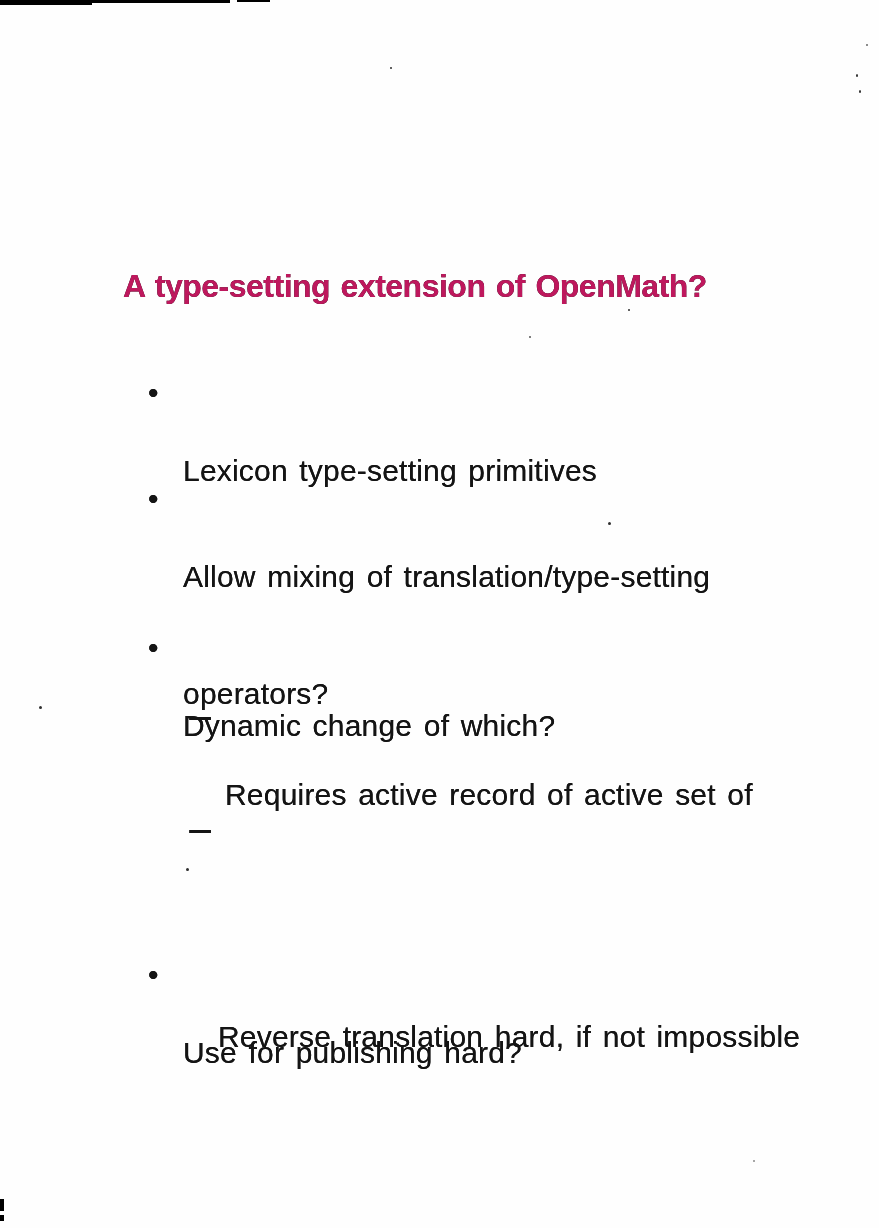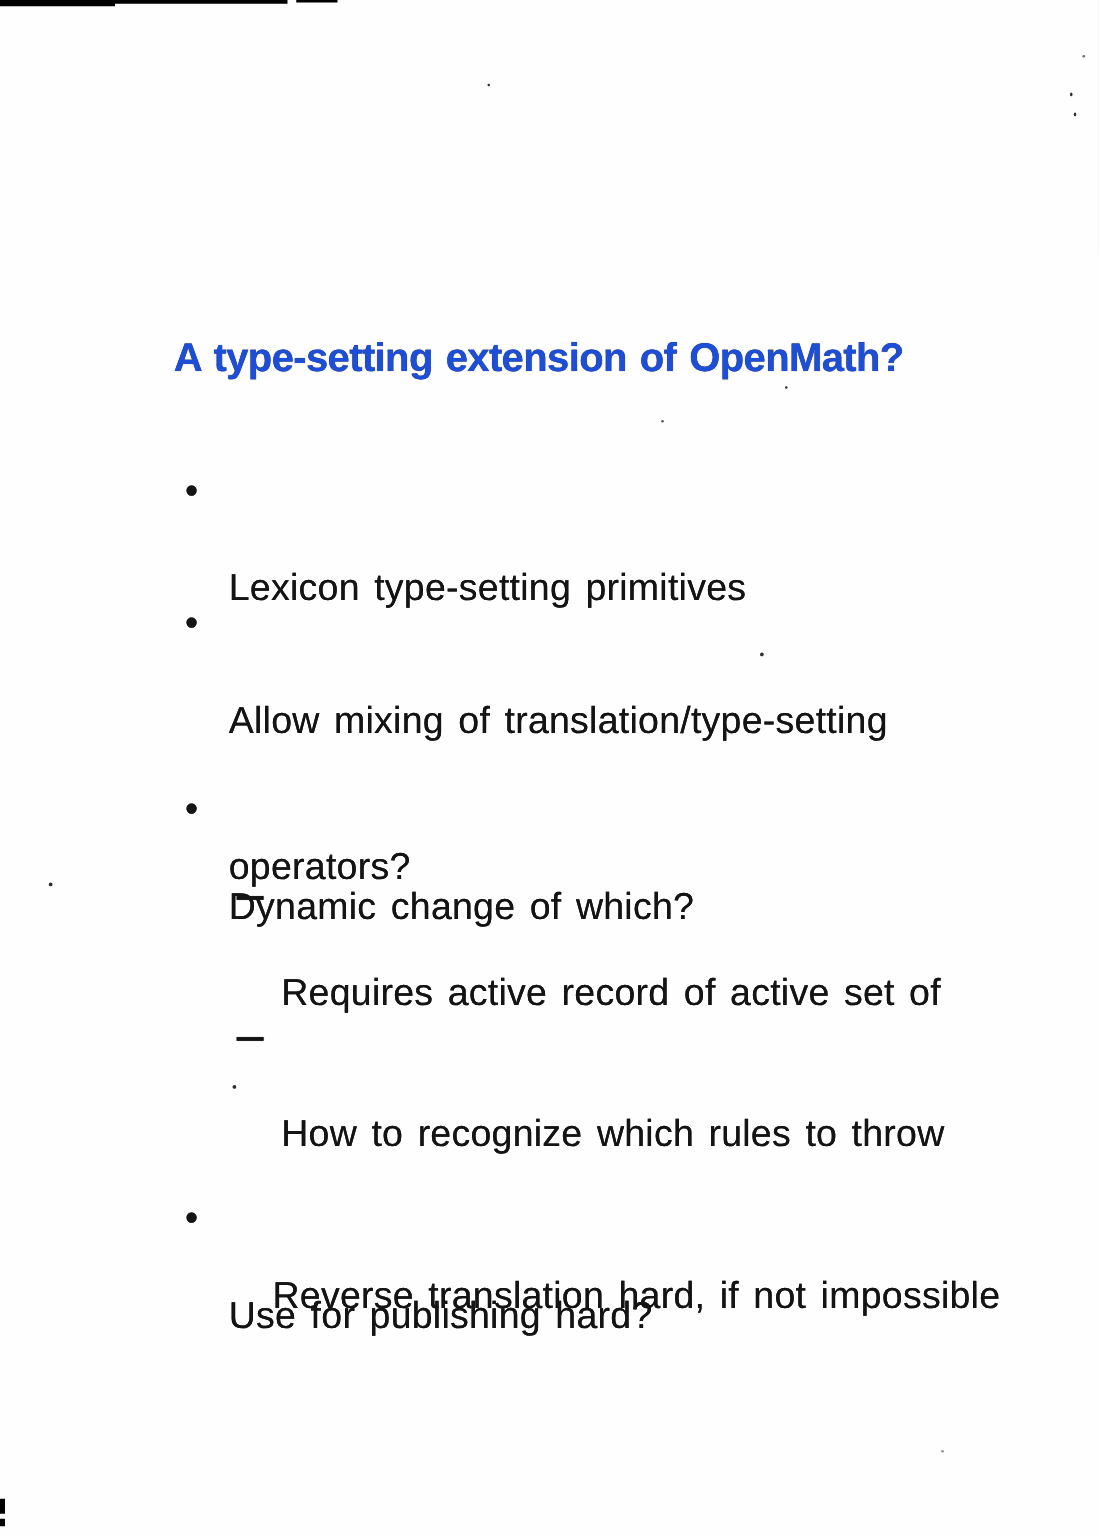--- a/index.html
+++ b/index.html
@@ -18,23 +18,22 @@
   }
   .slide-title {
     position: absolute;
     left: 123px;
     top: 268px;
     font-size: 32px;
     font-weight: bold;
     letter-spacing: -0.5px;
     word-spacing: 2px;
     white-space: pre;
-    color: #1d4ed8;
+    color: #be185d;
     text-shadow: 0 0 0.6px #111;
-    margin-left: 16px;
   }
   .item {
     position: absolute;
     display: flex;
     align-items: flex-start;
     font-size: 30px;
     line-height: 39px;
     letter-spacing: 0.2px;
     word-spacing: 3px;
     white-space: pre;
@@ -135,21 +134,20 @@
   <div class="item sub" style="left:188px; top:697px;">
     <span class="marker">–</span>
     <div class="lines">
       <div>Requires active record of active set of</div>
     </div>
   </div>
 
   <div class="item sub" style="left:188px; top:810px;">
     <span class="marker">–</span>
     <div class="lines">
-      <div>How to recognize which rules to throw</div>
     </div>
   </div>
 
   <div class="item" style="left:148px; top:955px;">
     <span class="marker">•</span>
     <div class="lines">
       <div>Use for publishing hard?</div>
     </div>
   </div>
 

